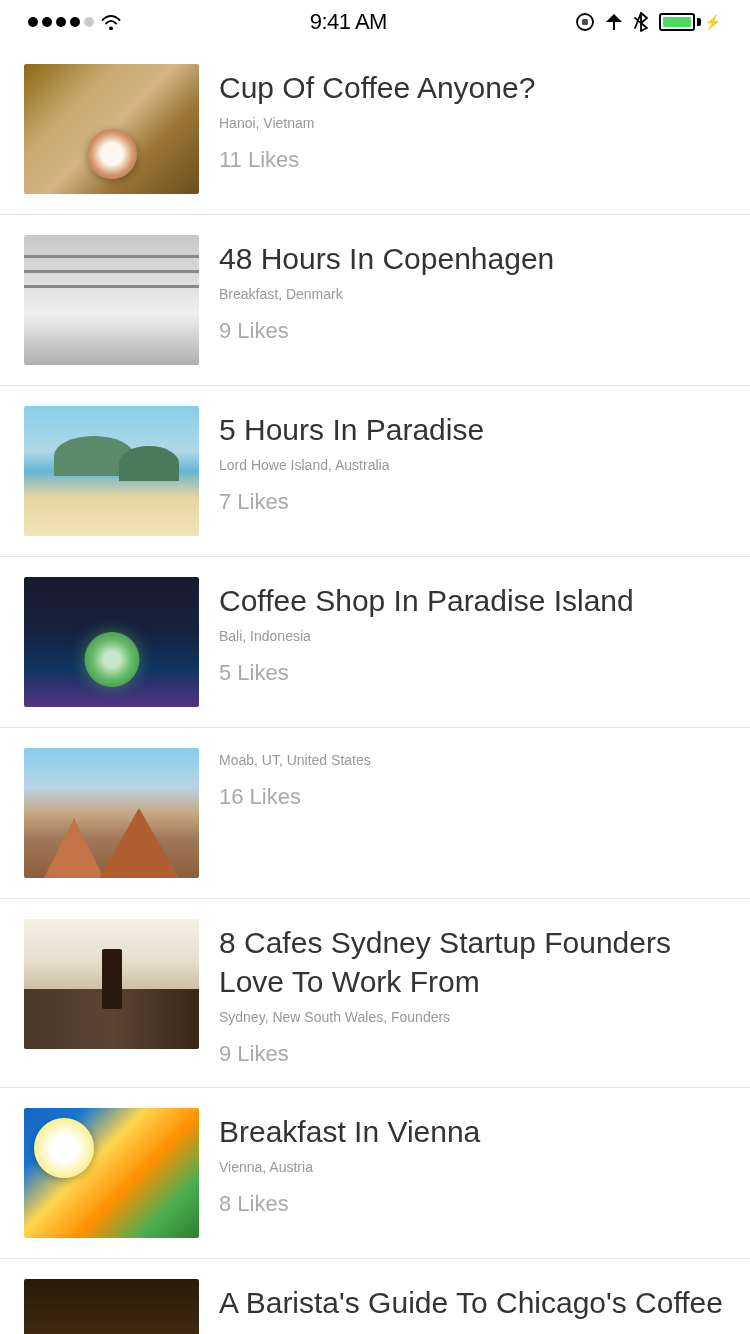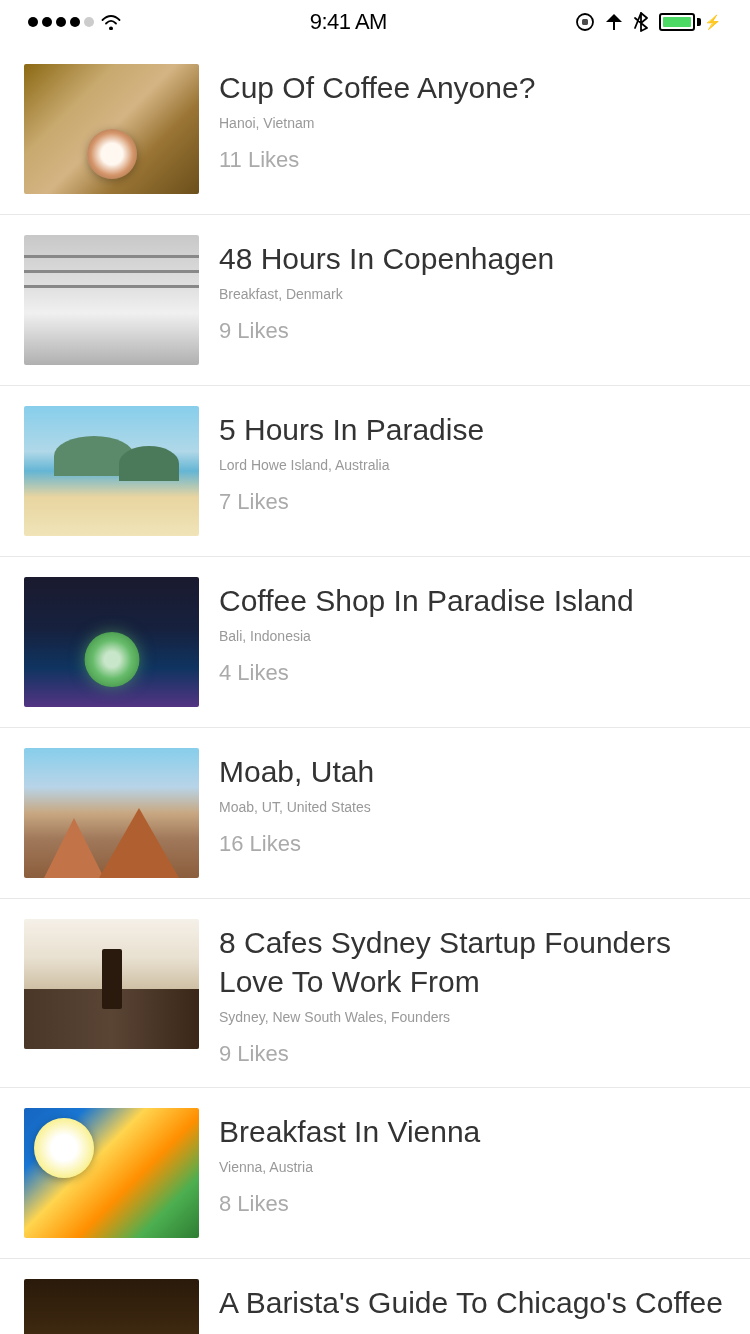--- a/index.html
+++ b/index.html
@@ -353,27 +353,26 @@
         <div class="feed-title">5 Hours In Paradise</div>
         <div class="feed-location">Lord Howe Island, Australia</div>
         <div class="feed-likes">7 Likes</div>
       </div>
     </div>
     <div class="feed-item">
       <div class="feed-thumbnail thumb-bali"></div>
       <div class="feed-content">
         <div class="feed-title">Coffee Shop In Paradise Island</div>
         <div class="feed-location">Bali, Indonesia</div>
-        <div class="feed-likes">4 Likes</div>
+        <div class="feed-likes">5 Likes</div>
       </div>
     </div>
     <div class="feed-item">
       <div class="feed-thumbnail thumb-moab"></div>
       <div class="feed-content">
-        <div class="feed-title">Moab, Utah</div>
         <div class="feed-location">Moab, UT, United States</div>
         <div class="feed-likes">16 Likes</div>
       </div>
     </div>
     <div class="feed-item">
       <div class="feed-thumbnail thumb-sydney"></div>
       <div class="feed-content">
         <div class="feed-title">8 Cafes Sydney Startup Founders Love To Work From</div>
         <div class="feed-location">Sydney, New South Wales, Founders</div>
         <div class="feed-likes">9 Likes</div>

